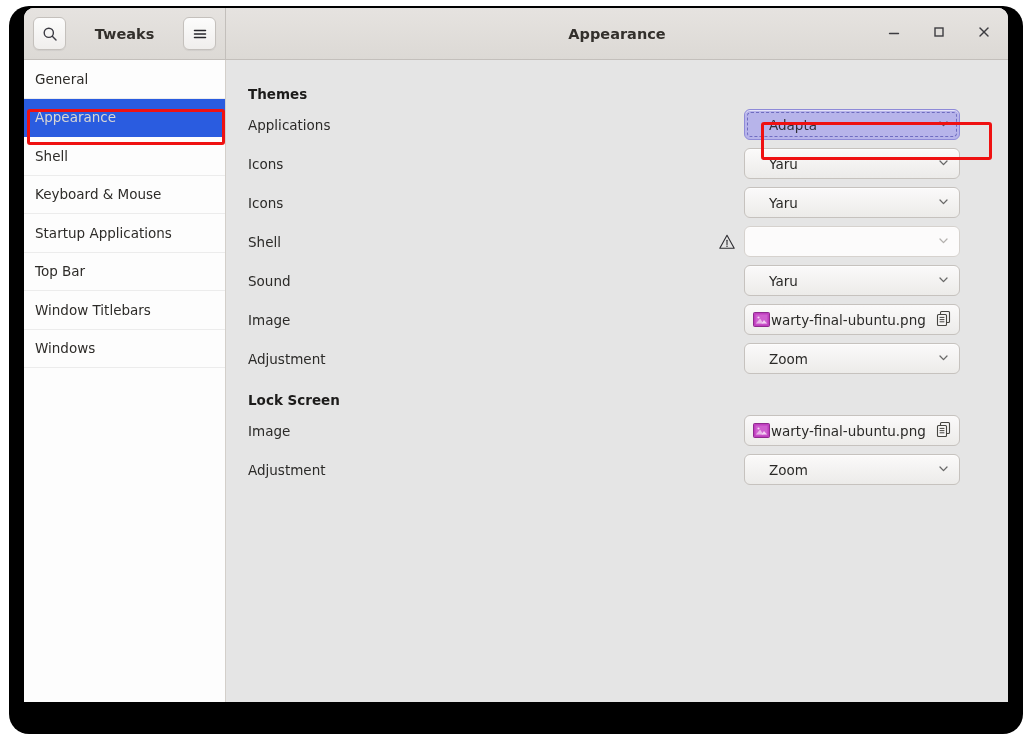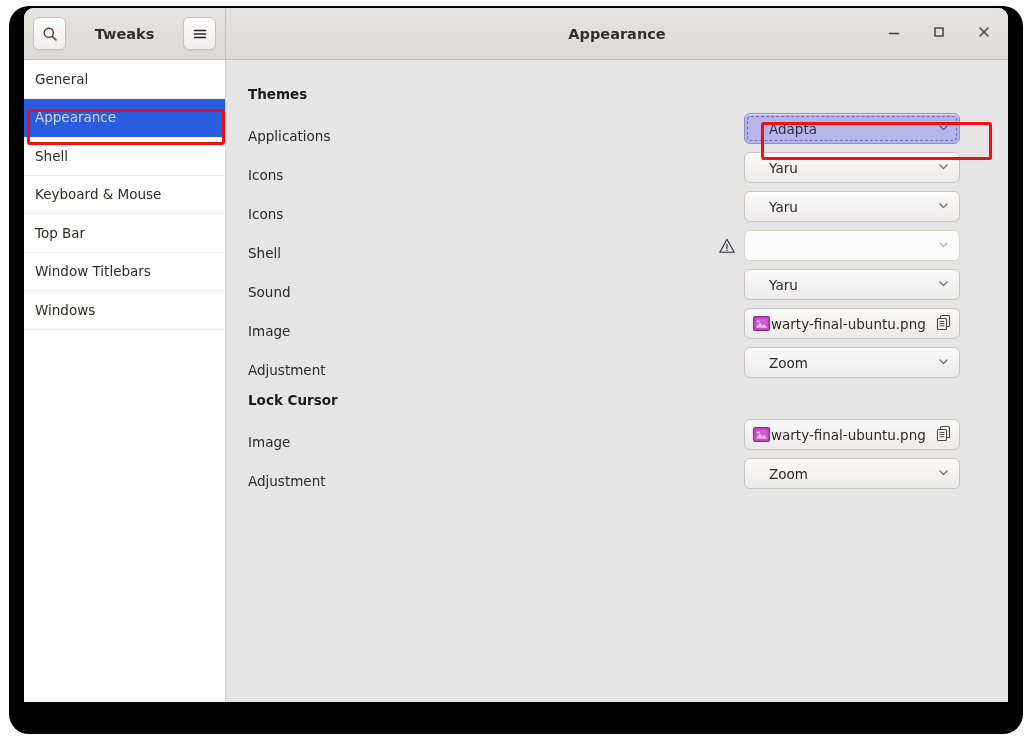--- a/index.html
+++ b/index.html
@@ -154,21 +154,21 @@
   }
   .section-title {
     font-size: 13.5px;
     font-weight: bold;
     color: #1c1b1a;
     margin-bottom: 3px;
   }
   .row {
     height: 39px;
     display: flex;
-    align-items: flex-end;
+    align-items: center;
   }
   .row-label {
     font-size: 13.5px;
     color: #2b2a28;
     flex: 1;
   }
   .row-ctrl {
     display: flex;
     align-items: center;
     gap: 8px;
@@ -312,20 +312,23 @@
         <div class="side-item selected">
           <span>Appearance</span>
         </div>
         <div class="side-item">
           <span>Shell</span>
         </div>
         <div class="side-item">
           <span>Keyboard &amp; Mouse</span>
         </div>
         <div class="side-item">
+          <span>Startup Applications</span>
+        </div>
+        <div class="side-item">
           <span>Top Bar</span>
         </div>
         <div class="side-item">
           <span>Window Titlebars</span>
         </div>
         <div class="side-item">
           <span>Windows</span>
         </div>
       </div>
 
@@ -445,21 +448,21 @@
               <span class="val">Zoom</span>
               <span class="chev">
                 <svg width="13" height="13" viewBox="0 0 13 13">
                     <polyline points="3,5 6.5,8.6 10,5" fill="none" stroke="#3a3a3a" stroke-width="1.3" stroke-linecap="round" stroke-linejoin="round"></polyline>
                   </svg>
               </span>
             </div>
           </div>
         </div>
 
-        <div class="section-title" style="margin-top:14px">Lock Cursor</div>
+        <div class="section-title" style="margin-top:14px">Lock Screen</div>
 
         <div class="row">
           <div class="row-label">Image</div>
           <div class="row-ctrl">
             <div class="filebtn">
               <span class="thumb">
                 <svg width="17" height="15" viewBox="0 0 17 15">
                   <rect x="0.5" y="0.5" width="16" height="14" rx="1" fill="#bf3fbf" stroke="#8e2a8e" stroke-width="1"></rect>
                   <rect x="2.5" y="2.5" width="12" height="10" fill="#cf5fcf"></rect>
                   <circle cx="5.5" cy="5.5" r="1.1" fill="#f2d8f2"></circle>

